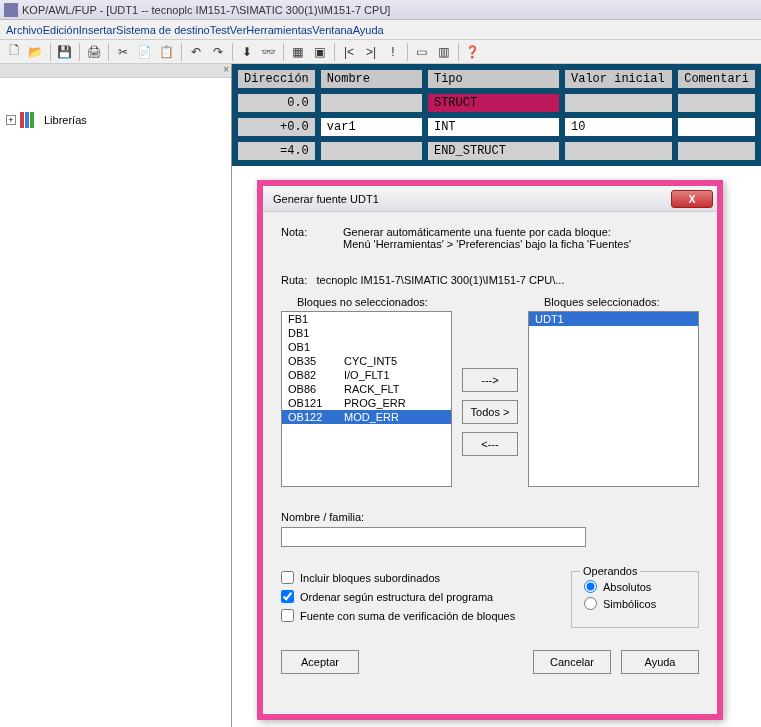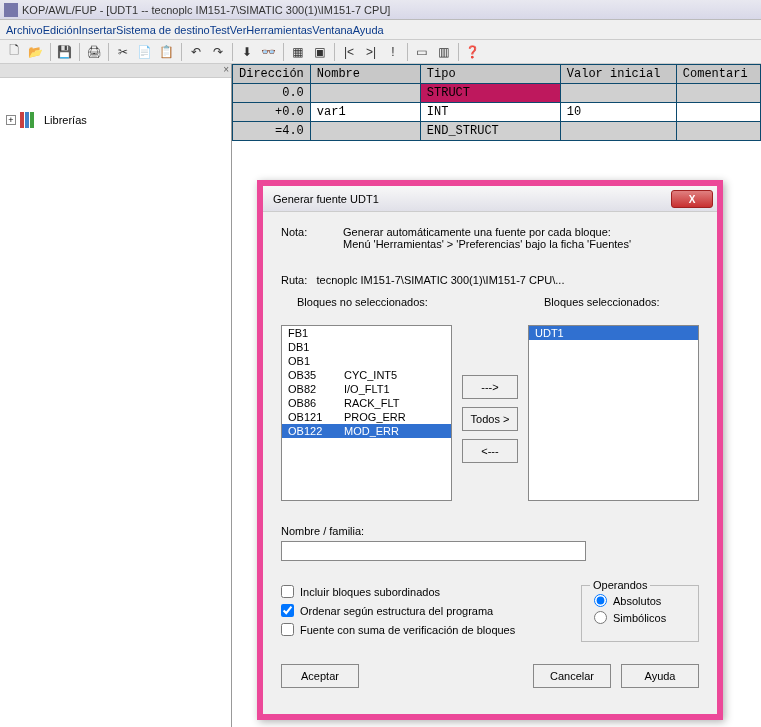--- a/index.html
+++ b/index.html
@@ -17,53 +17,53 @@
 .sidebar-header .x { position: absolute; right: 2px; top: 0; font-size: 10px; color: #666; }
 .tree { padding: 6px; }
 .tree-item { display: flex; align-items: center; gap: 4px; margin-top: 28px; }
 .tree-item .expand { width: 10px; height: 10px; border: 1px solid #888; font-size: 9px; line-height: 8px; text-align: center; background: #fff; }
 .tree-item .books { width: 20px; height: 16px; display: flex; gap: 1px; }
 .tree-item .books span { width: 4px; background: #c84040; }
 .tree-item .books span:nth-child(2) { background: #4080c8; }
 .tree-item .books span:nth-child(3) { background: #40a040; }
 .content { flex: 1; background: #fff; }
 .table { border-collapse: collapse; width: 100%; font-family: 'Courier New', monospace; font-size: 12px; }
-.table th, .table td { border: 1px solid #0c4a6e; padding: 2px 6px; text-align: left; height: 18px; }
+.table th, .table td { border: 6px solid #0c4a6e; padding: 2px 6px; text-align: left; height: 18px; }
 .table th { background: #c8c8c8; font-weight: normal; }
 .table .addr-col { background: #d0d0d0; text-align: right; width: 70px; }
 .table .name-col { width: 110px; background: #fff; }
 .table .tipo-col { width: 140px; background: #fff; }
 .table .val-col { width: 116px; background: #fff; }
 .table .end-row td { background: #d0d0d0; }
 .table .end-row .name-col, .table .end-row .tipo-col, .table .end-row .val-col { background: #d0d0d0; }
 
 .dialog { position: absolute; left: 257px; top: 180px; width: 466px; height: 540px; background: #f0f0f0; border: 6px solid #ec4899; box-shadow: 2px 2px 8px rgba(0,0,0,0.3); }
 .dlg-title { height: 26px; background: linear-gradient(#f8f8f8, #e0e0e8); display: flex; align-items: center; justify-content: space-between; padding: 0 4px 0 10px; border-bottom: 1px solid #ccc; }
 .dlg-title .close { width: 42px; height: 18px; background: linear-gradient(#e08080, #c83030); border-radius: 3px; color: #fff; text-align: center; font-weight: bold; font-size: 10px; line-height: 18px; border: 1px solid #a02020; }
 .dlg-body { padding: 14px 18px; }
 .nota { display: flex; gap: 20px; margin-bottom: 24px; }
 .nota .label { width: 42px; }
 .ruta { margin-bottom: 10px; }
 .lists { display: flex; gap: 10px; }
 .list-col { flex: 1; }
-.list-label { margin-bottom: 17px; padding-left: 16px; }
+.list-label { margin-bottom: 3px; padding-left: 16px; }
 .listbox { border: 1px solid #888; background: #fff; height: 176px; font-family: 'MS Sans Serif', Tahoma, sans-serif; font-size: 11px; overflow: hidden; }
 .listbox .item { padding: 1px 6px; display: flex; white-space: pre; }
 .listbox .item.selected { background: #3070d0; color: #fff; }
 .listbox .item .c1 { width: 56px; display: inline-block; }
 .list-btns { display: flex; flex-direction: column; gap: 8px; justify-content: center; padding-top: 40px; }
 .list-btns button { width: 56px; height: 24px; background: #f0f0f0; border: 1px solid #888; font-size: 11px; }
 .list-right .listbox { height: 176px; }
 .nombre-row { margin-top: 24px; }
 .nombre-input { width: 305px; height: 20px; border: 1px solid #888; background: #fff; margin-top: 4px; }
 .bottom-opts { display: flex; gap: 30px; margin-top: 24px; }
 .checks { flex: 1; }
 .checks label { display: flex; align-items: center; gap: 6px; margin-bottom: 6px; }
 .checks input[type=checkbox] { width: 13px; height: 13px; }
-.operandos { border: 1px solid #bbb; padding: 8px 12px 10px; position: relative; width: 118px; }
+.operandos { border: 1px solid #bbb; padding: 8px 12px 10px; position: relative; width: 128px; }
 .operandos .legend { position: absolute; top: -7px; left: 8px; background: #f0f0f0; padding: 0 3px; font-size: 11px; }
 .operandos label { display: flex; align-items: center; gap: 6px; margin-bottom: 4px; }
 .dlg-buttons { display: flex; justify-content: space-between; margin-top: 22px; }
 .dlg-buttons .right { display: flex; gap: 10px; }
 .dlg-buttons button { width: 78px; height: 24px; background: #f0f0f0; border: 1px solid #888; font-size: 11px; }
 </style>
 </head>
 <body>
 
 <div class="titlebar">

